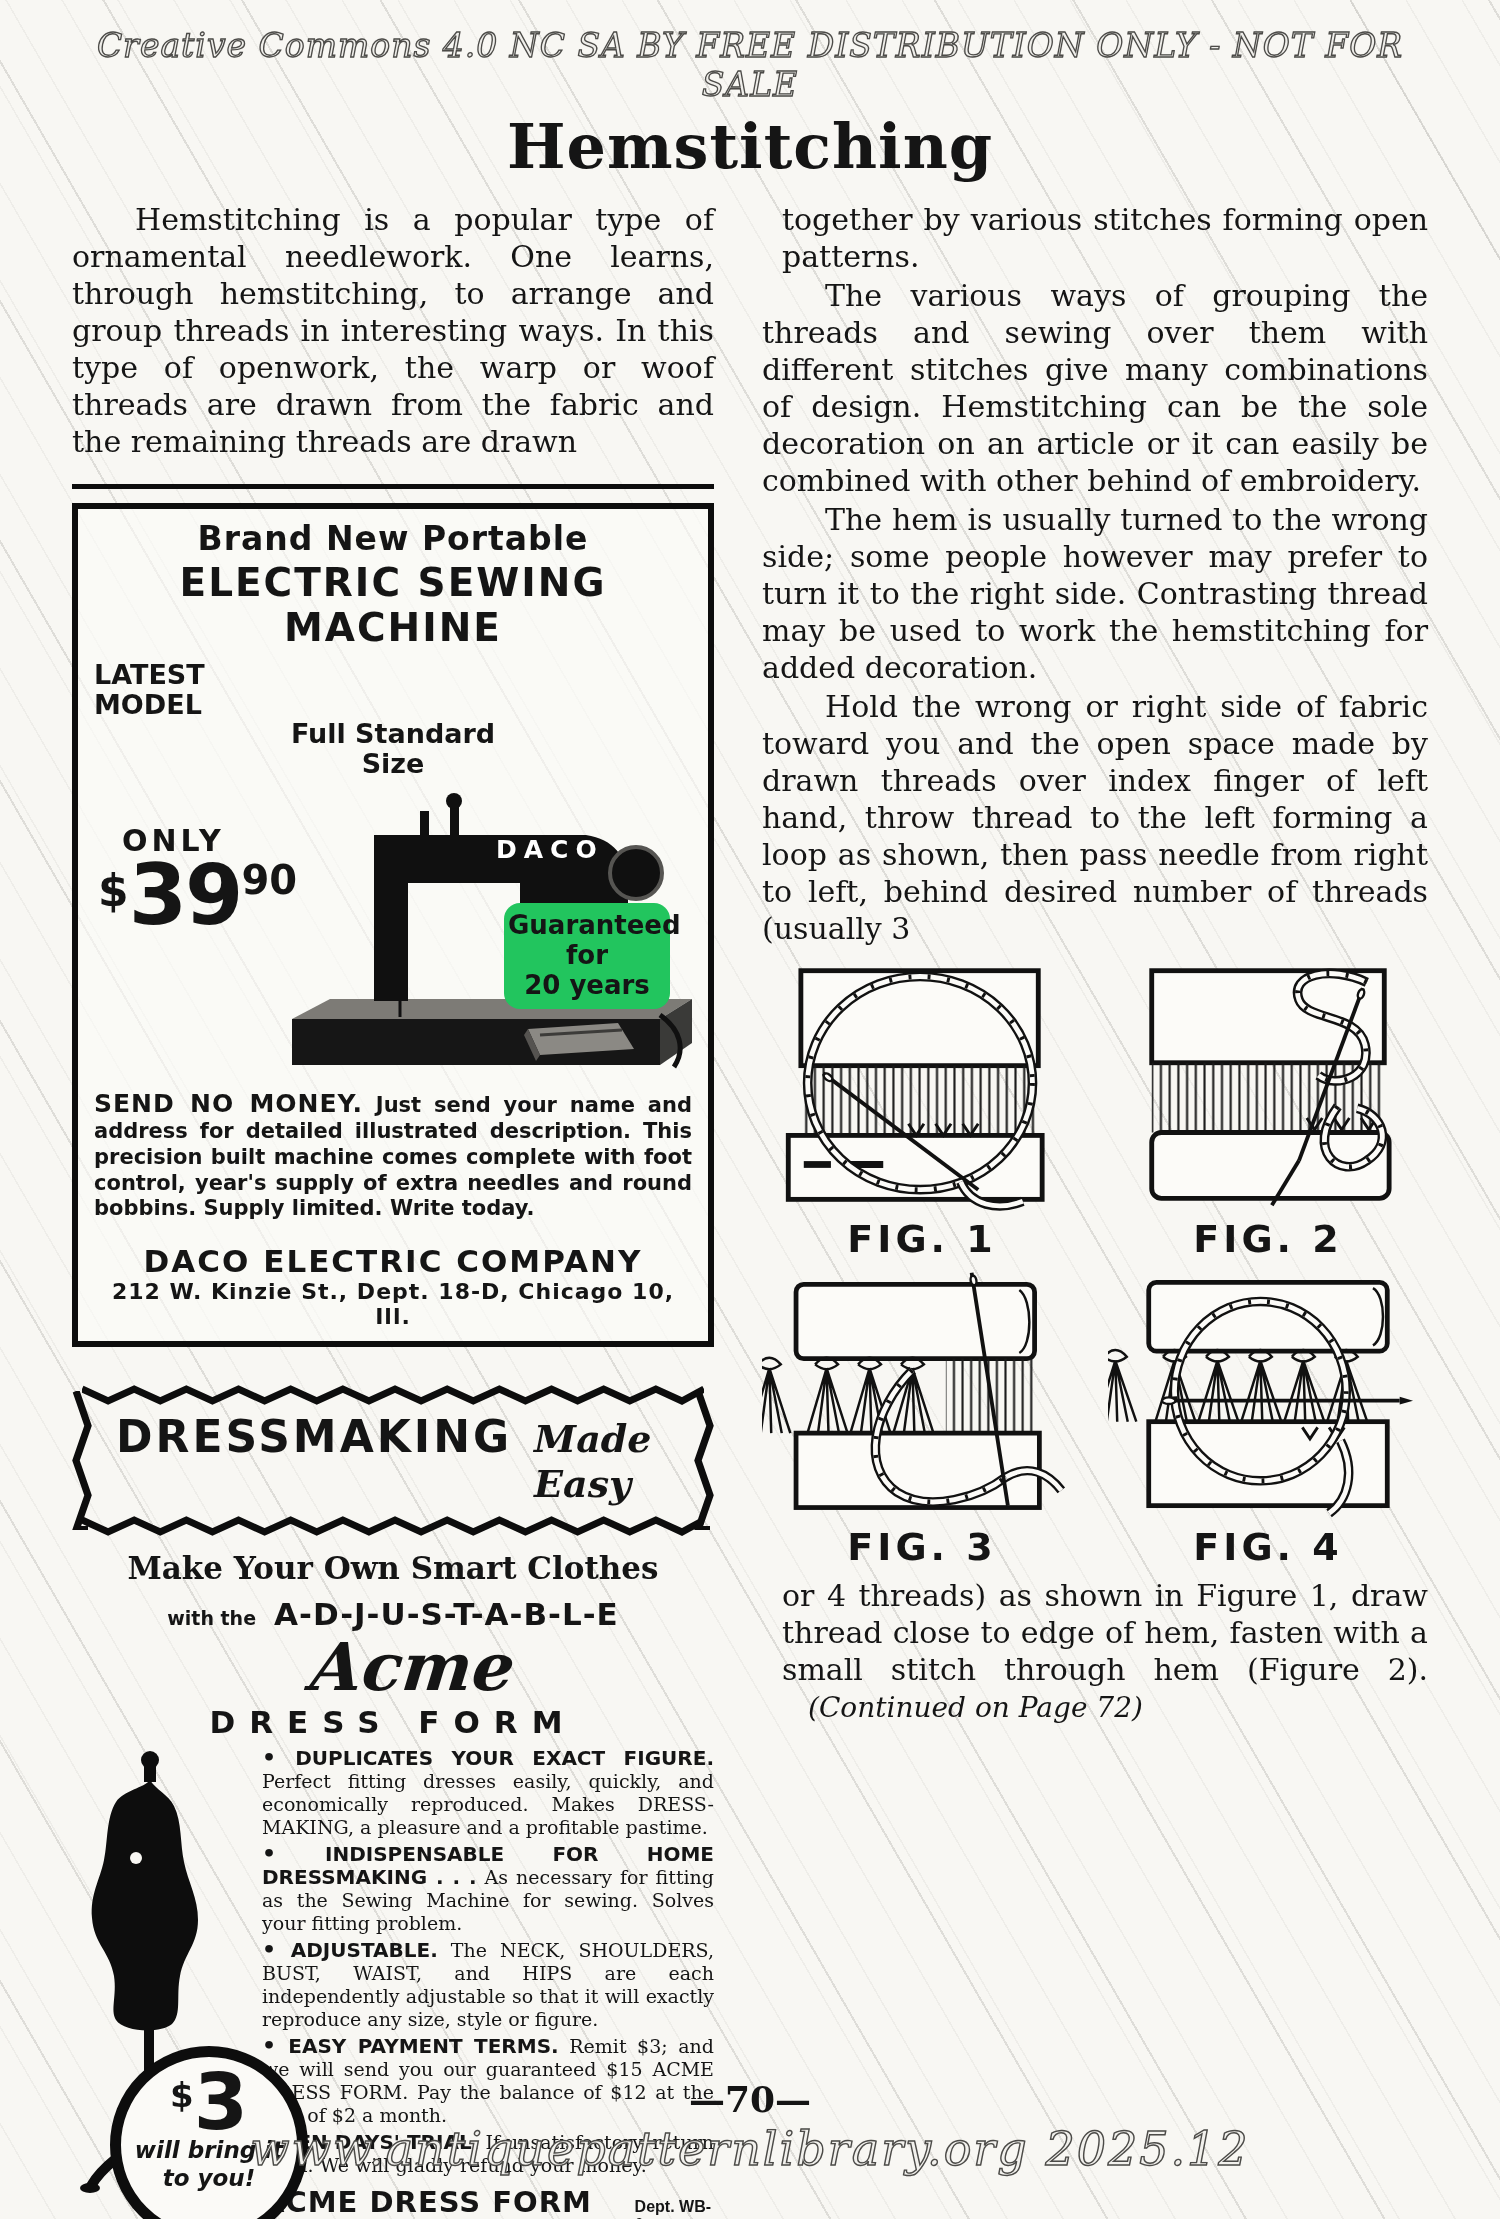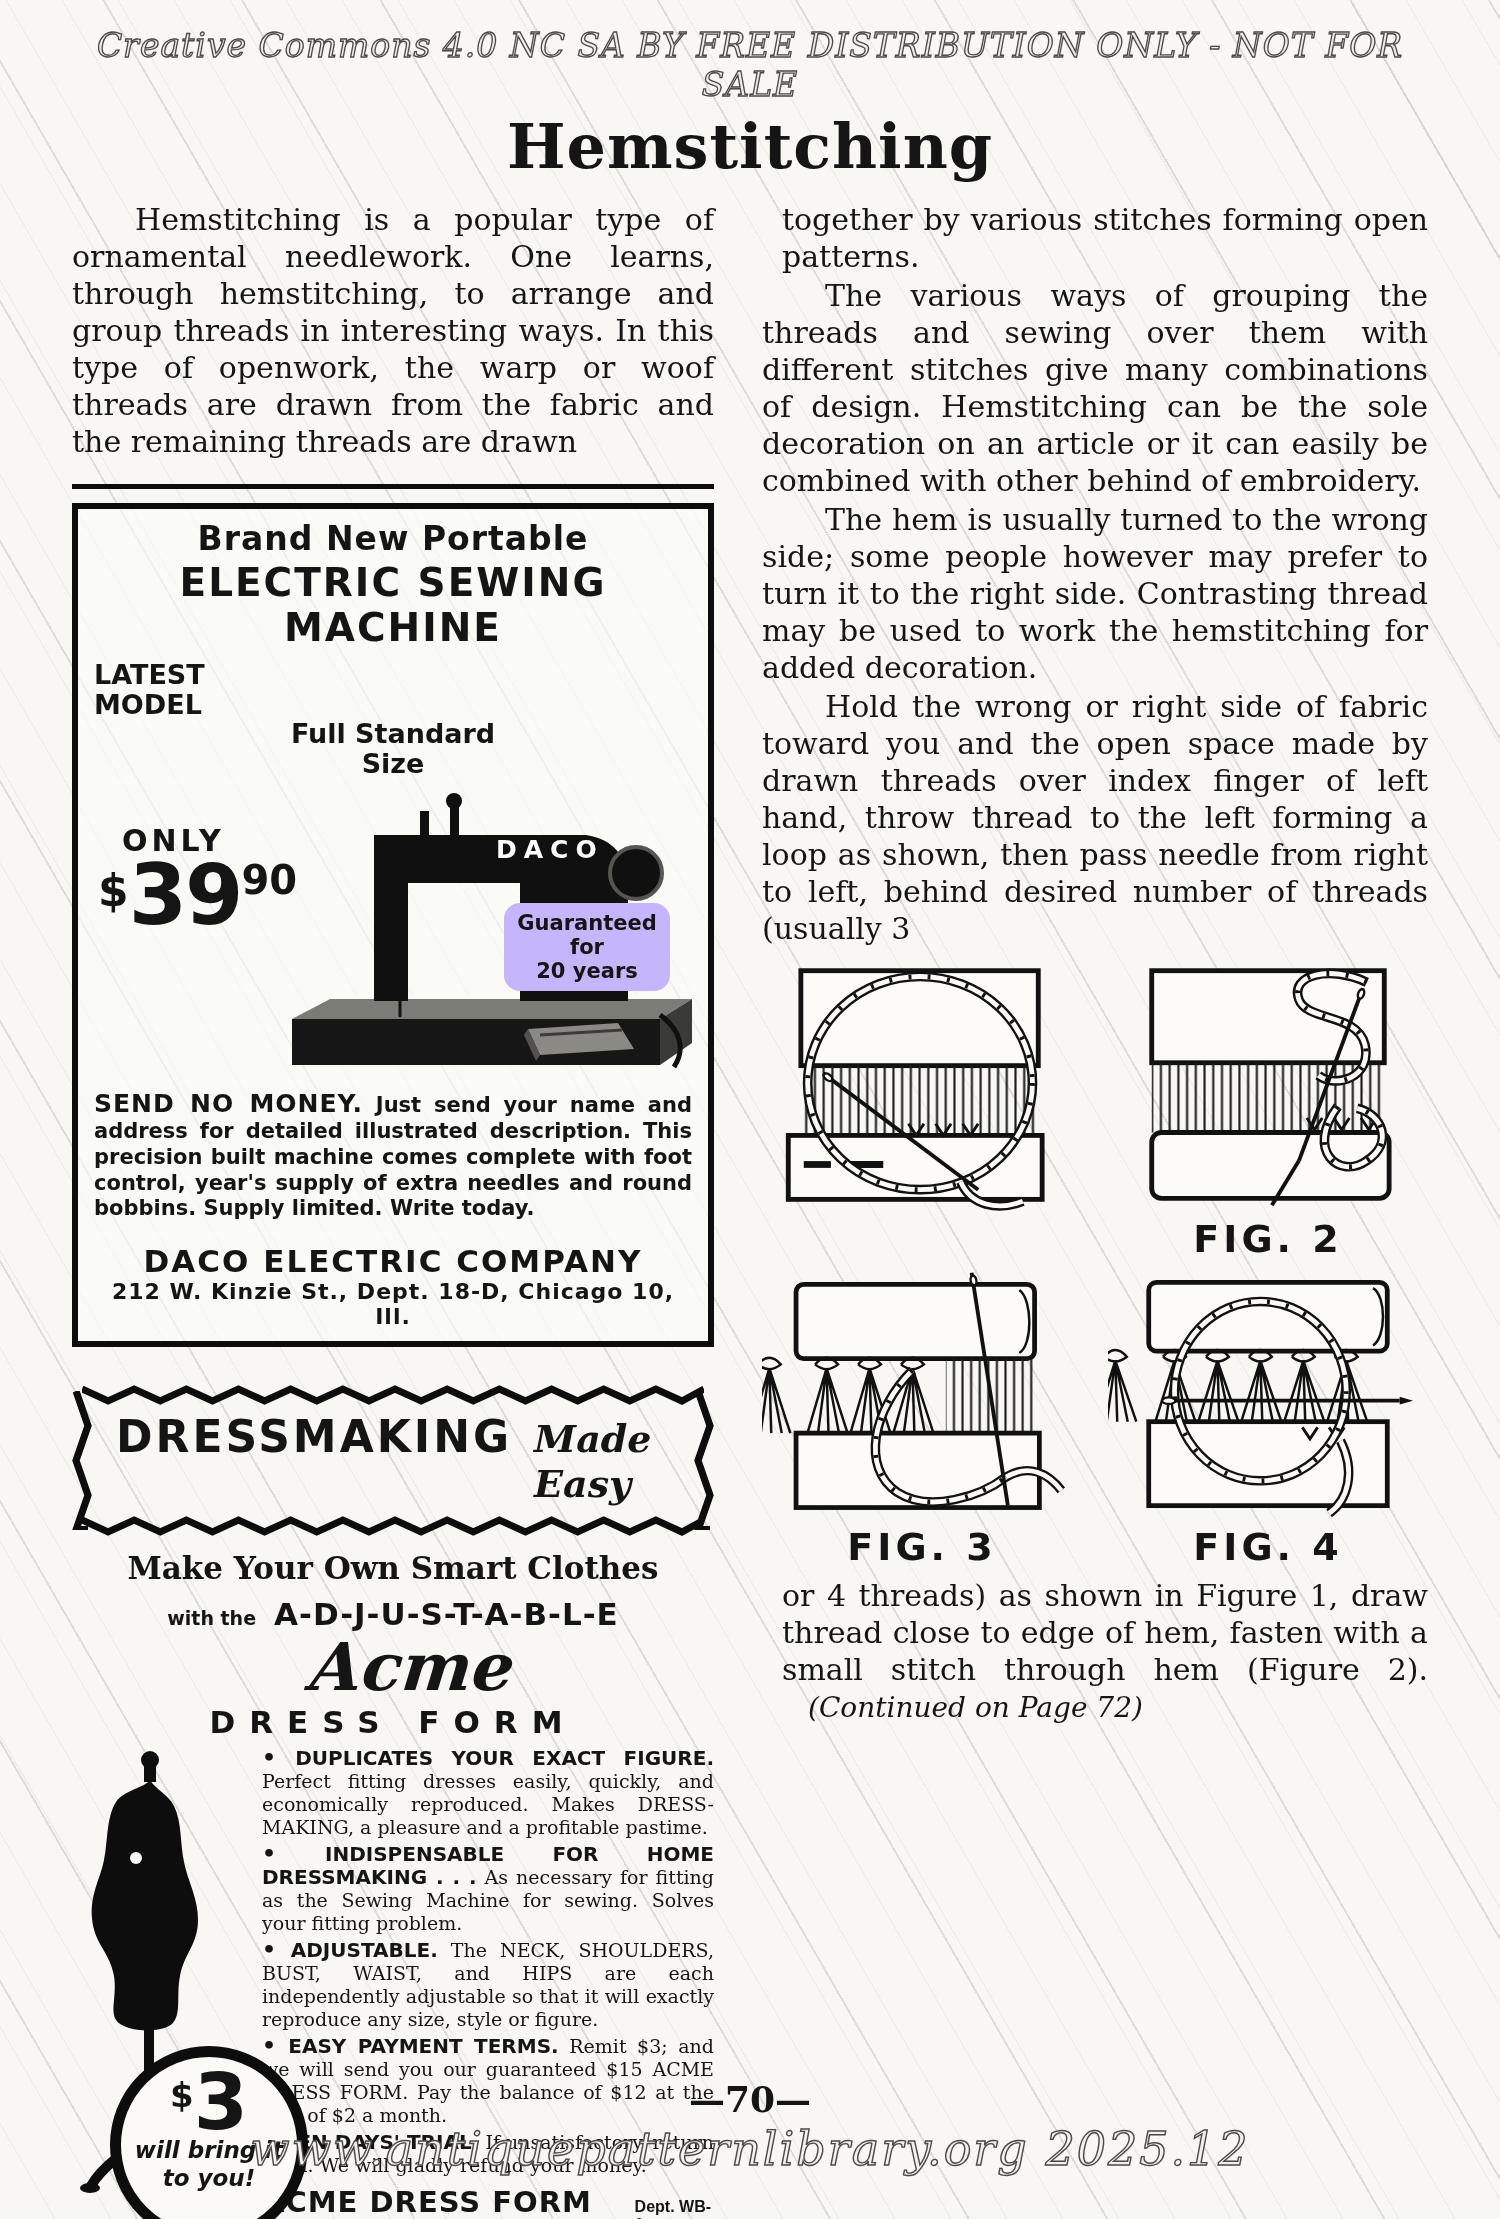--- a/index.html
+++ b/index.html
@@ -48,23 +48,23 @@
   .sm-price{position:absolute;left:4px;top:40px;}
   .sm-only{font-family:"DejaVu Sans",sans-serif;font-weight:bold;font-size:30px;letter-spacing:4px;margin-left:24px;}
   .sm-amount{font-family:"DejaVu Sans",sans-serif;font-weight:bold;line-height:.9;}
   .sm-amount .d{font-size:44px;vertical-align:18px;}
   .sm-amount .w{font-size:84px;letter-spacing:-2px;}
   .sm-amount .c{font-size:40px;vertical-align:30px;}
   .machine-wrap{position:absolute;right:-6px;top:-6px;width:420px;height:306px;}
   .machine-wrap svg{position:absolute;inset:0;}
   .daco{position:absolute;top:58px;left:218px;color:#fff;font-family:"DejaVu Sans",sans-serif;
         font-weight:bold;font-size:25px;letter-spacing:7px;}
-  .guar{position:absolute;top:126px;left:226px;width:158px;background:#c4b5fd;border-radius:16px;
+  .guar{position:absolute;top:126px;left:226px;width:158px;background:#22c55e;border-radius:16px;
         padding:8px 4px;text-align:center;font-family:"DejaVu Sans",sans-serif;font-weight:bold;
-        font-size:21px;line-height:1.15;white-space:pre-line;}
+        font-size:26px;line-height:1.15;white-space:pre-line;}
   .sm-fine{font-family:"DejaVu Sans",sans-serif;font-weight:bold;font-size:21px;line-height:1.22;
            text-align:justify;margin-top:6px;}
   .sm-fine .lead{font-size:25px;letter-spacing:1px;}
   .sm-co{font-family:"DejaVu Sans",sans-serif;font-weight:bold;font-size:31px;text-align:center;letter-spacing:2px;margin-top:6px;}
   .sm-addr{font-family:"DejaVu Sans",sans-serif;font-weight:bold;font-size:22px;text-align:center;letter-spacing:1px;}
 
   
   .df-ad{margin-top:38px;}
   .zz-banner{position:relative;padding:26px 34px 30px 44px;}
   .zz-banner svg.zz{position:absolute;}
@@ -314,20 +314,21 @@
             <line class="dash" x1="82" y1="210" x2="120" y2="210"></line>
             <path class="vv" d="M146,168 l8,12 l8,-12 M174,168 l8,12 l8,-12 M202,168 l8,12 l8,-12"></path>
             <ellipse class="rope-o" cx="158" cy="126" rx="116" ry="110"></ellipse>
             <ellipse class="rope-i" cx="158" cy="126" rx="116" ry="110"></ellipse>
             <ellipse class="rope-t" cx="158" cy="126" rx="116" ry="110"></ellipse>
             <path class="rope-o" d="M200,228 C210,252 238,258 264,248"></path>
             <path class="rope-i" d="M200,228 C210,252 238,258 264,248"></path>
             <line class="needle" x1="58" y1="116" x2="218" y2="236"></line>
             <ellipse cx="63" cy="120" rx="5" ry="3" fill="#fcfbf8" stroke="#111" stroke-width="2.5" transform="rotate(37 63 120)"></ellipse>
           </svg>
+          <div class="figlabel">FIG. 1</div>
         </div>
 
         <div class="figcell">
           <svg width="320" height="250" viewBox="0 0 320 258">
             <rect class="fab" x="40" y="10" width="240" height="95"></rect>
             <rect x="40" y="105" width="240" height="72" fill="url(#vh)"></rect>
             <rect class="fab" x="40" y="177" width="245" height="68" rx="10"></rect>
             <path class="vv" d="M200,162 l8,12 l8,-12 M228,162 l8,12 l8,-12 M256,162 l8,12 l8,-12"></path>
             <path class="rope-o" d="M262,22 C224,4 182,14 192,40 C200,62 252,54 260,86 C268,120 230,132 212,118"></path>
             <path class="rope-i" d="M262,22 C224,4 182,14 192,40 C200,62 252,54 260,86 C268,120 230,132 212,118"></path>

